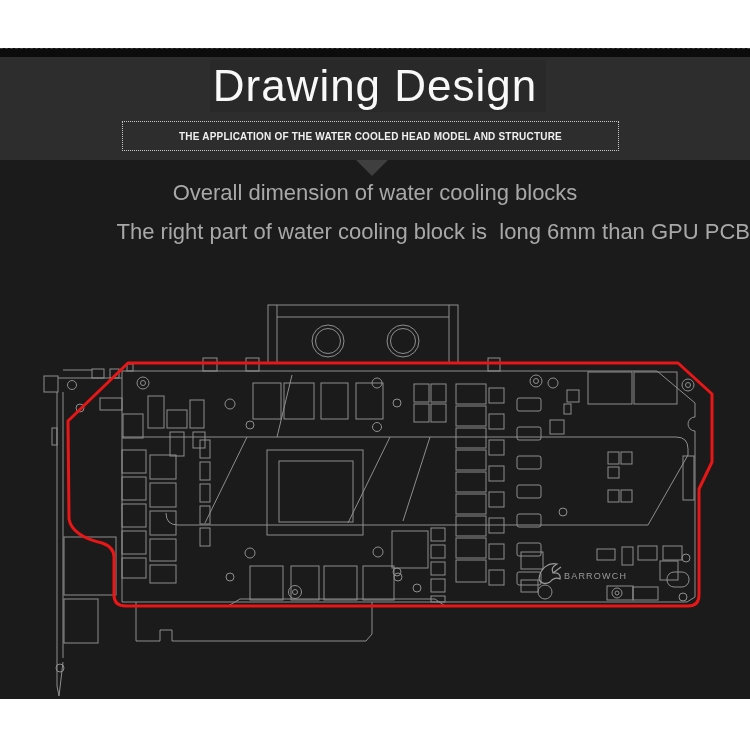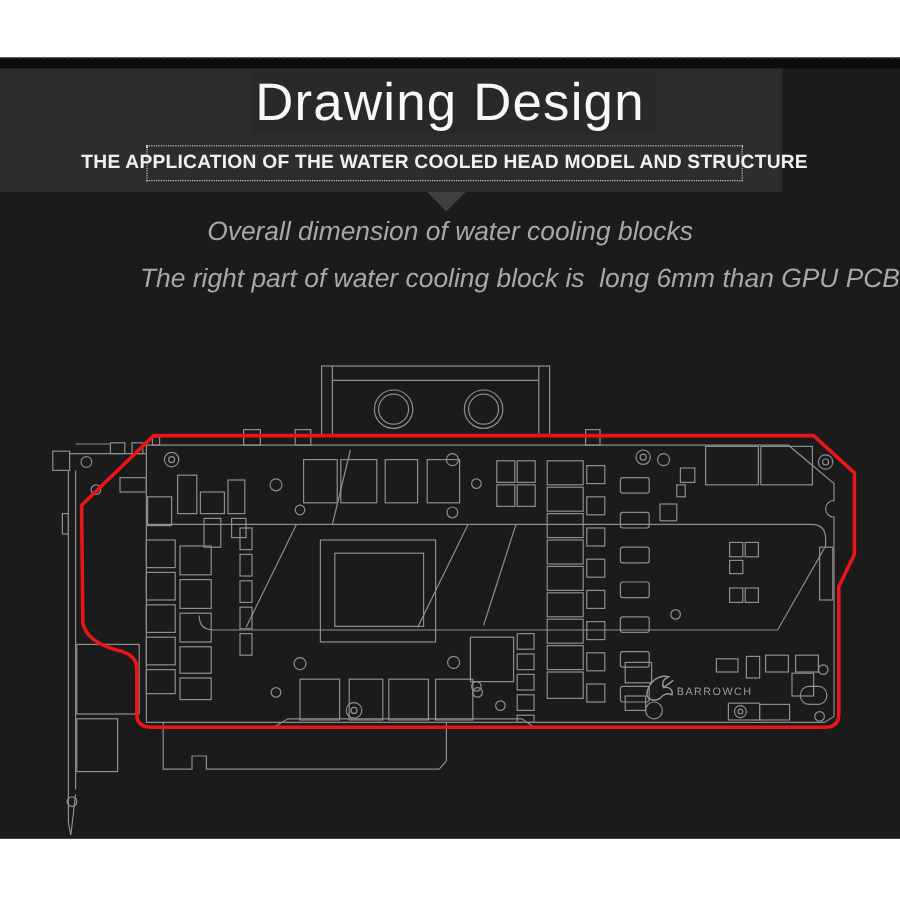--- a/index.html
+++ b/index.html
@@ -2,37 +2,37 @@
 <html><head>
 <meta charset="utf-8">
 <style>
   html,body{margin:0;padding:0;background:#ffffff;}
   .page{position:relative;width:750px;height:750px;overflow:hidden;
         font-family:"Liberation Sans",sans-serif;background:var(--page-bg,#fff);}
   .panel{position:absolute;left:0;top:48px;width:750px;height:651px;
          background:var(--panel-bg,#1b1b1b);}
   .top-strip{position:absolute;left:0;top:48px;width:750px;height:9px;
              background:var(--strip-bg,#0c0c0c);border-top:1px dashed #383838;box-sizing:border-box;}
-  .header{position:absolute;left:0;top:57px;width:652px;height:103px;
+  .header{position:absolute;left:0;top:57px;width:750px;height:103px;
           background:var(--header-bg,#2d2d2d);}
   .title-backdrop{position:absolute;left:210px;top:3px;width:336px;height:52px;
                   background:var(--backdrop-bg,#292929);}
   .title{position:absolute;left:0;top:0;width:750px;margin:0;text-align:center;
          font-size:44px;line-height:58px;font-weight:400;letter-spacing:1px;
          color:var(--title-color,#f8f8f8);}
   .subtitle-box{position:absolute;left:122px;top:64px;width:497px;height:30px;
                 border:1px dotted #c8c8c8;box-sizing:border-box;
                 display:flex;align-items:center;justify-content:center;}
-  .subtitle-box span{font-size:16px;font-weight:bold;letter-spacing:0.2px;
+  .subtitle-box span{font-size:10px;font-weight:bold;letter-spacing:0.2px;
                      color:var(--subtitle-color,#f0f0f0);white-space:nowrap;}
   .pointer{position:absolute;left:356px;top:160px;width:0;height:0;
            border-left:16px solid transparent;border-right:16px solid transparent;
            border-top:16px solid var(--pointer-color,#3f3f3f);}
   .body-line{position:absolute;left:0;width:750px;text-align:center;
-             font-size:22px;color:var(--body-color,#a8a8a8);font-style:italic;}
+             font-size:22px;color:var(--body-color,#a8a8a8);}
   .line1{top:180px;}
   .line2{top:219px;white-space:pre;text-align:right;}
   #drawing-svg{position:absolute;left:0;top:0;width:750px;height:750px;}
 </style>
 </head>
 <body>
 
 <div class="page" style="--page-bg: #ffffff; --panel-bg: #1b1b1b; --strip-bg: #0c0c0c; --header-bg: #2d2d2d; --backdrop-bg: #292929; --title-color: #f8f8f8; --subtitle-color: #f0f0f0; --pointer-color: #3f3f3f; --body-color: #a8a8a8;">
   <div class="panel"></div>
   <div class="top-strip"></div>

